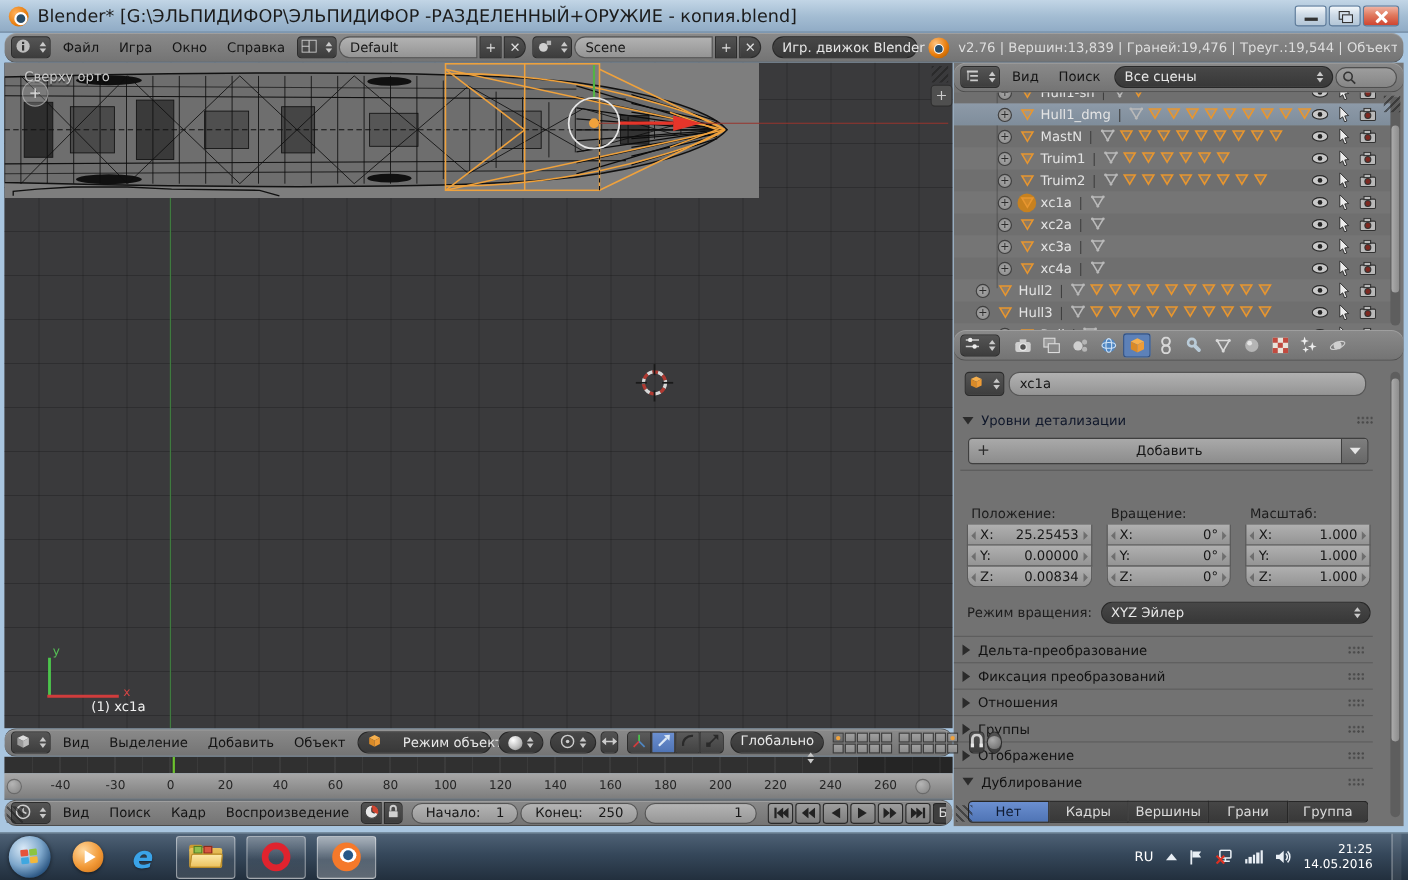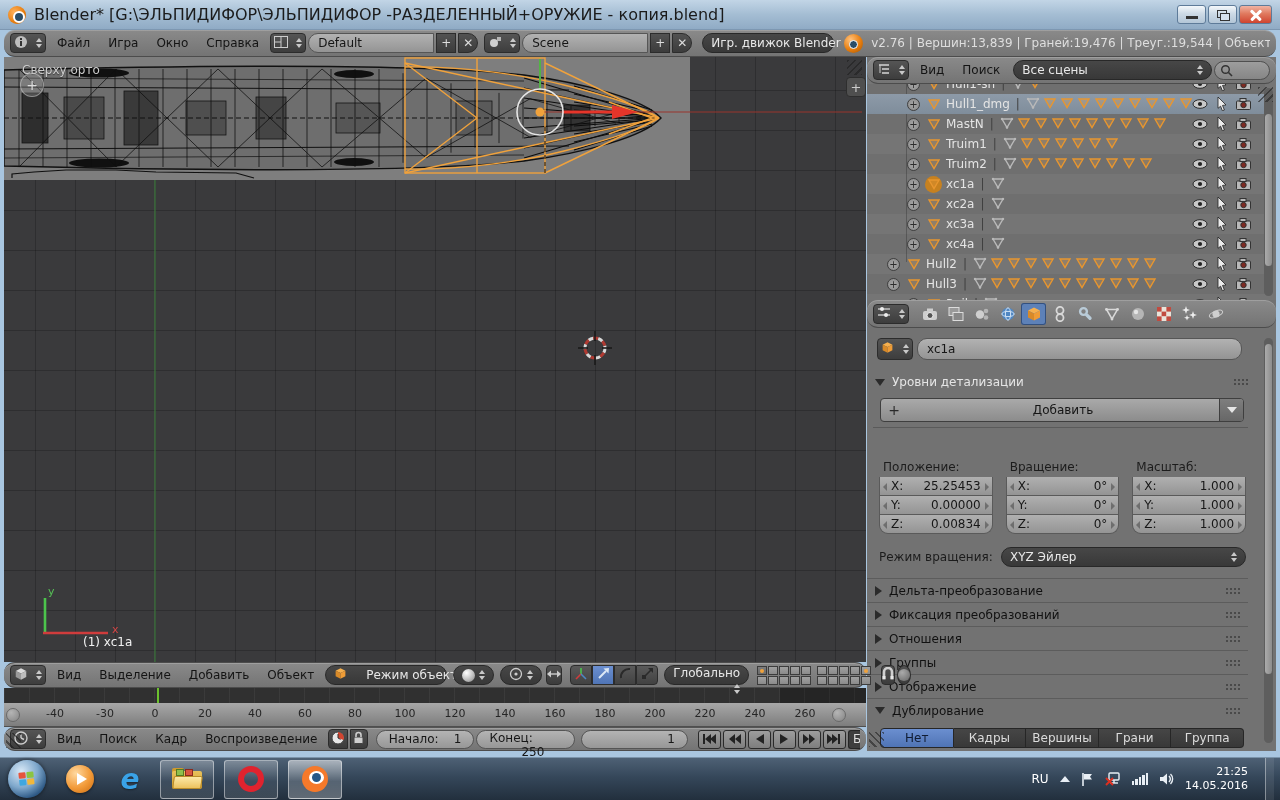--- a/index.html
+++ b/index.html
@@ -116,21 +116,21 @@
   .osep { color:#3f3f3f; margin-right:6px; }
   .tris { display:flex; gap:3px; align-items:center; overflow:hidden; flex:1; }
   .rics { position:absolute; right:14px; display:flex; gap:9px; align-items:center; }
   .vsb { position:absolute; right:3px; width:9px; border-radius:5px; background:#5e5e5e; }
   .vsb .thumb { position:absolute; left:1px; width:7px; border-radius:4px; background:linear-gradient(90deg,#ababab,#8d8d8d); }
 
   #props { position:absolute; left:867px; top:300px; width:409px; height:451px; background:#727272; overflow:hidden; }
   #propsHeader { left:0; top:0; width:409px; height:28px; position:absolute; }
   .ptab { width:25px; height:22px; display:flex; align-items:center; justify-content:center; border-radius:3px; }
   .ptab.active { background:#5d81b8; box-shadow:inset 0 0 0 1px #33507e; }
-  .panelhead { position:absolute; left:8px; right:28px; height:20px; display:flex; align-items:center; gap:7px; color:#e5e5e5; }
+  .panelhead { position:absolute; left:8px; right:28px; height:20px; display:flex; align-items:center; gap:7px; color:#0f172a; }
   .tri-open { width:0; height:0; border-left:5px solid transparent; border-right:5px solid transparent; border-top:7px solid #2b2b2b; }
   .tri-closed { width:0; height:0; border-top:5px solid transparent; border-bottom:5px solid transparent; border-left:7px solid #2b2b2b; }
   .cpanel { position:absolute; left:0; width:381px; height:24px; border-top:1px solid #5c5c5c; display:flex; align-items:center; gap:7px; padding:0 8px 0 8px; color:#111; }
   .addbtn { position:absolute; left:13px; top:98px; width:364px; height:24px; border:1px solid #3f3f3f; border-radius:4px;
     background:linear-gradient(#a9a9a9,#8c8c8c); display:flex; align-items:center; color:#151515; }
   .addbtn .plus { width:26px; text-align:center; font-size:14px; color:#2a2a2a; }
   .addbtn .albl { flex:1; text-align:center; }
   .addbtn .dropseg { width:24px; height:100%; border-left:1px solid #3f3f3f; background:linear-gradient(#7e7e7e,#676767);
     display:flex; align-items:center; justify-content:center; border-radius:0 3px 3px 0; }
   .addbtn .dropseg i { width:0; height:0; border-left:5px solid transparent; border-right:5px solid transparent; border-top:6px solid #e6e6e6; }
@@ -595,21 +595,21 @@
   <div class="sqbtn" style="width:22px;border-radius:0 4px 4px 0;">
       <span id="lockIc"><svg width="11" height="13">
           <rect x="1" y="6" width="9" height="6.5" rx="1" fill="#cfcfcf" stroke="#444"></rect>
           <path d="M3 6 L3 4 A2.5 2.5 0 0 1 8 4 L8 6" fill="none" stroke="#cfcfcf" stroke-width="1.6"></path>
         </svg></span>
     </div>
   <div class="numfield" style="width:118px;margin-left:6px;">
     <span class="nlab">Начало:</span>
       <span class="nval">1</span>
   </div>
-  <div class="numfield" style="width:118px;flex-direction:column;">
+  <div class="numfield" style="width:118px;">
     <span class="nlab">Конец:</span>
       <span class="nval">250</span>
   </div>
   <div class="numfield" style="width:128px;margin-left:4px;justify-content:flex-end;">
     <span class="nval">1</span>
   </div>
   <div style="display:flex;gap:2px;margin-left:8px;">
     <div class="jbtn">
         <svg width="14" height="10">
           <rect x="1" y="0" width="2" height="10" fill="#222"></rect>

